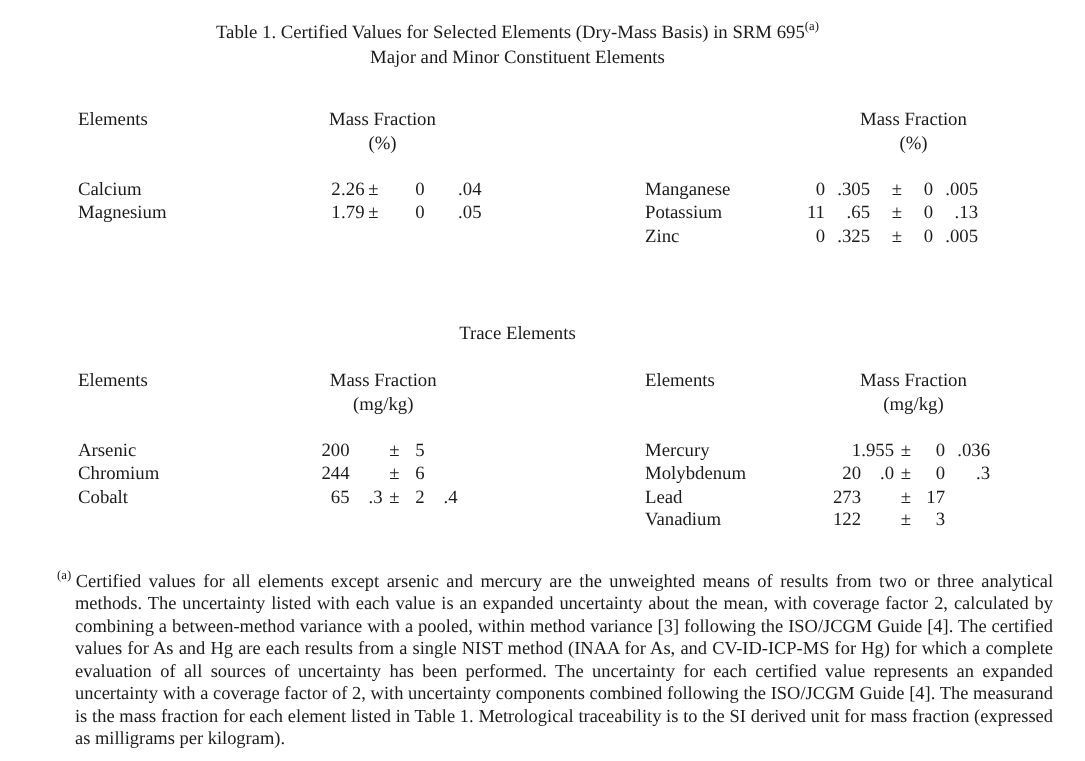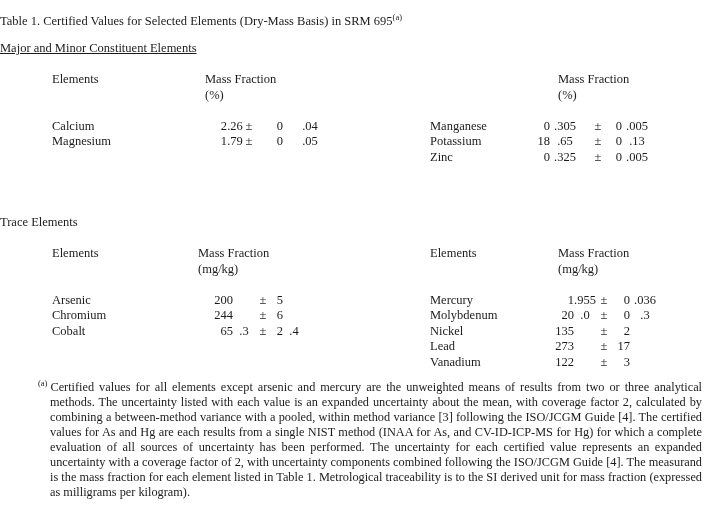--- a/index.html
+++ b/index.html
@@ -3,49 +3,49 @@
 <meta charset="utf-8">
 <style>
   html,body{margin:0;padding:0;}
   body{
     width:723px;height:507px;background:#ffffff;
     font-family:"Liberation Serif","DejaVu Serif",serif;
     font-size:12.5px;color:#1b1b1b;
     -webkit-font-smoothing:antialiased;
   }
   .page{position:relative;width:723px;height:507px;overflow:hidden;background:#ffffff;}
-  .centered{position:absolute;left:0;width:690px;text-align:left;line-height:16px;white-space:nowrap;}
+  .centered{position:absolute;left:0;width:690px;text-align:center;line-height:16px;white-space:nowrap;}
   .doc-title{top:13px;}
-  .sec1-heading{top:40px;text-decoration:underline;}
+  .sec1-heading{top:30px;}
   .sec2-heading{top:214px;}
   sup{font-size:8.5px;vertical-align:super;line-height:0;}
 
   .block{position:absolute;}
   .blk-a,.blk-c{left:52px;}
   .blk-b,.blk-d{left:430px;}
   .blk-a,.blk-b{top:71px;}
   .blk-c,.blk-d{top:245px;}
 
   .hrow{height:32px;white-space:nowrap;font-size:12.5px;}
   .h-el,.h-mass{display:inline-block;vertical-align:top;line-height:16px;}
-  .h-mass{text-align:left;}
+  .h-mass{text-align:center;}
   .blk-a .h-el{width:153px;}
   .blk-a .h-mass{width:100px;}
   .blk-c .h-el{width:138px;}
   .blk-c .h-mass{margin-left:8px;width:115px;}
   .blk-b .h-mass{margin-left:128px;width:102px;}
   .blk-d .h-el{width:90px;}
   .blk-d .h-mass{margin-left:38px;width:102px;}
 
   .rows{margin-top:16px;}
   .row{height:15.4px;line-height:15.4px;white-space:nowrap;}
   .c{display:inline-block;vertical-align:top;}
   .c.name{text-align:left;}
   .c.vi,.c.ui{text-align:right;}
-  .c.vf,.c.uf{text-align:center;}
+  .c.vf,.c.uf{text-align:right;}
   .c.pm{text-align:center;}
 
   .blk-a .name{width:153px;} .blk-a .vi{width:22px;} .blk-a .vf{width:16px;}
   .blk-a .pm{width:12px;}    .blk-a .ui{width:28px;} .blk-a .uf{width:22px;margin-left:16px;}
 
   .blk-b .name{width:90px;}  .blk-b .vi{width:30px;} .blk-b .vf{width:30px;}
   .blk-b .pm{width:16px;margin-left:10px;} .blk-b .ui{width:16px;} .blk-b .uf{width:30px;}
 
   .blk-c .name{width:138px;} .blk-c .vi{width:43px;} .blk-c .vf{width:22px;}
   .blk-c .pm{width:16px;}    .blk-c .ui{width:12px;} .blk-c .uf{width:22px;}
@@ -74,42 +74,41 @@
     <div class="rows">
         <div class="row"><span class="c name">Calcium</span><span class="c vi">2</span><span class="c vf">.26</span><span class="c pm">±</span><span class="c ui">0</span><span class="c uf">.04</span></div>
         <div class="row"><span class="c name">Magnesium</span><span class="c vi">1</span><span class="c vf">.79</span><span class="c pm">±</span><span class="c ui">0</span><span class="c uf">.05</span></div>
       </div>
   </div>
 
   <div class="block blk-b">
     <div class="hrow"><span class="h-mass"><span>Mass Fraction</span><br><span>(%)</span></span></div>
     <div class="rows">
         <div class="row"><span class="c name">Manganese</span><span class="c vi">0</span><span class="c vf">.305</span><span class="c pm">±</span><span class="c ui">0</span><span class="c uf">.005</span></div>
-        <div class="row"><span class="c name">Potassium</span><span class="c vi">18</span><span class="c vf">.65</span><span class="c pm">±</span><span class="c ui">0</span><span class="c uf">.13</span></div>
+        <div class="row"><span class="c name">Potassium</span><span class="c vi">11</span><span class="c vf">.65</span><span class="c pm">±</span><span class="c ui">0</span><span class="c uf">.13</span></div>
         <div class="row"><span class="c name">Zinc</span><span class="c vi">0</span><span class="c vf">.325</span><span class="c pm">±</span><span class="c ui">0</span><span class="c uf">.005</span></div>
       </div>
   </div>
 
   <div class="centered sec2-heading">Trace Elements</div>
 
   <div class="block blk-c">
     <div class="hrow"><span class="h-el">Elements</span><span class="h-mass"><span>Mass Fraction</span><br><span>(mg/kg)</span></span></div>
     <div class="rows">
         <div class="row"><span class="c name">Arsenic</span><span class="c vi">200</span><span class="c vf"></span><span class="c pm">±</span><span class="c ui">5</span><span class="c uf"></span></div>
         <div class="row"><span class="c name">Chromium</span><span class="c vi">244</span><span class="c vf"></span><span class="c pm">±</span><span class="c ui">6</span><span class="c uf"></span></div>
         <div class="row"><span class="c name">Cobalt</span><span class="c vi">65</span><span class="c vf">.3</span><span class="c pm">±</span><span class="c ui">2</span><span class="c uf">.4</span></div>
       </div>
   </div>
 
   <div class="block blk-d">
     <div class="hrow"><span class="h-el">Elements</span><span class="h-mass"><span>Mass Fraction</span><br><span>(mg/kg)</span></span></div>
     <div class="rows">
         <div class="row"><span class="c name">Mercury</span><span class="c vi">1</span><span class="c vf">.955</span><span class="c pm">±</span><span class="c ui">0</span><span class="c uf">.036</span></div>
         <div class="row"><span class="c name">Molybdenum</span><span class="c vi">20</span><span class="c vf">.0</span><span class="c pm">±</span><span class="c ui">0</span><span class="c uf">.3</span></div>
-        <div class="row"><span class="c name">Nickel</span><span class="c vi">135</span><span class="c vf"></span><span class="c pm">±</span><span class="c ui">2</span><span class="c uf"></span></div>
         <div class="row"><span class="c name">Lead</span><span class="c vi">273</span><span class="c vf"></span><span class="c pm">±</span><span class="c ui">17</span><span class="c uf"></span></div>
         <div class="row"><span class="c name">Vanadium</span><span class="c vi">122</span><span class="c vf"></span><span class="c pm">±</span><span class="c ui">3</span><span class="c uf"></span></div>
       </div>
   </div>
 
   <div class="footnote"><sup>(a)</sup><span>Certified values for all elements except arsenic and mercury are the unweighted means of results from two or three analytical methods.  The uncertainty listed with each value is an expanded uncertainty about the mean, with coverage factor 2, calculated by combining a between-method variance with a pooled, within method variance [3] following the ISO/JCGM Guide [4].  The certified values for As and Hg are each results from a single NIST method (INAA for As, and CV-ID-ICP-MS for Hg) for which a complete evaluation of all sources of uncertainty has been performed.  The uncertainty for each certified value represents an expanded uncertainty with a coverage factor of 2, with uncertainty components combined following the ISO/JCGM Guide [4]. The measurand is the mass fraction for each element listed in Table 1. Metrological traceability is to the SI derived unit for mass fraction (expressed as milligrams per kilogram).</span></div>
 
 </div>
 
 </body></html>

